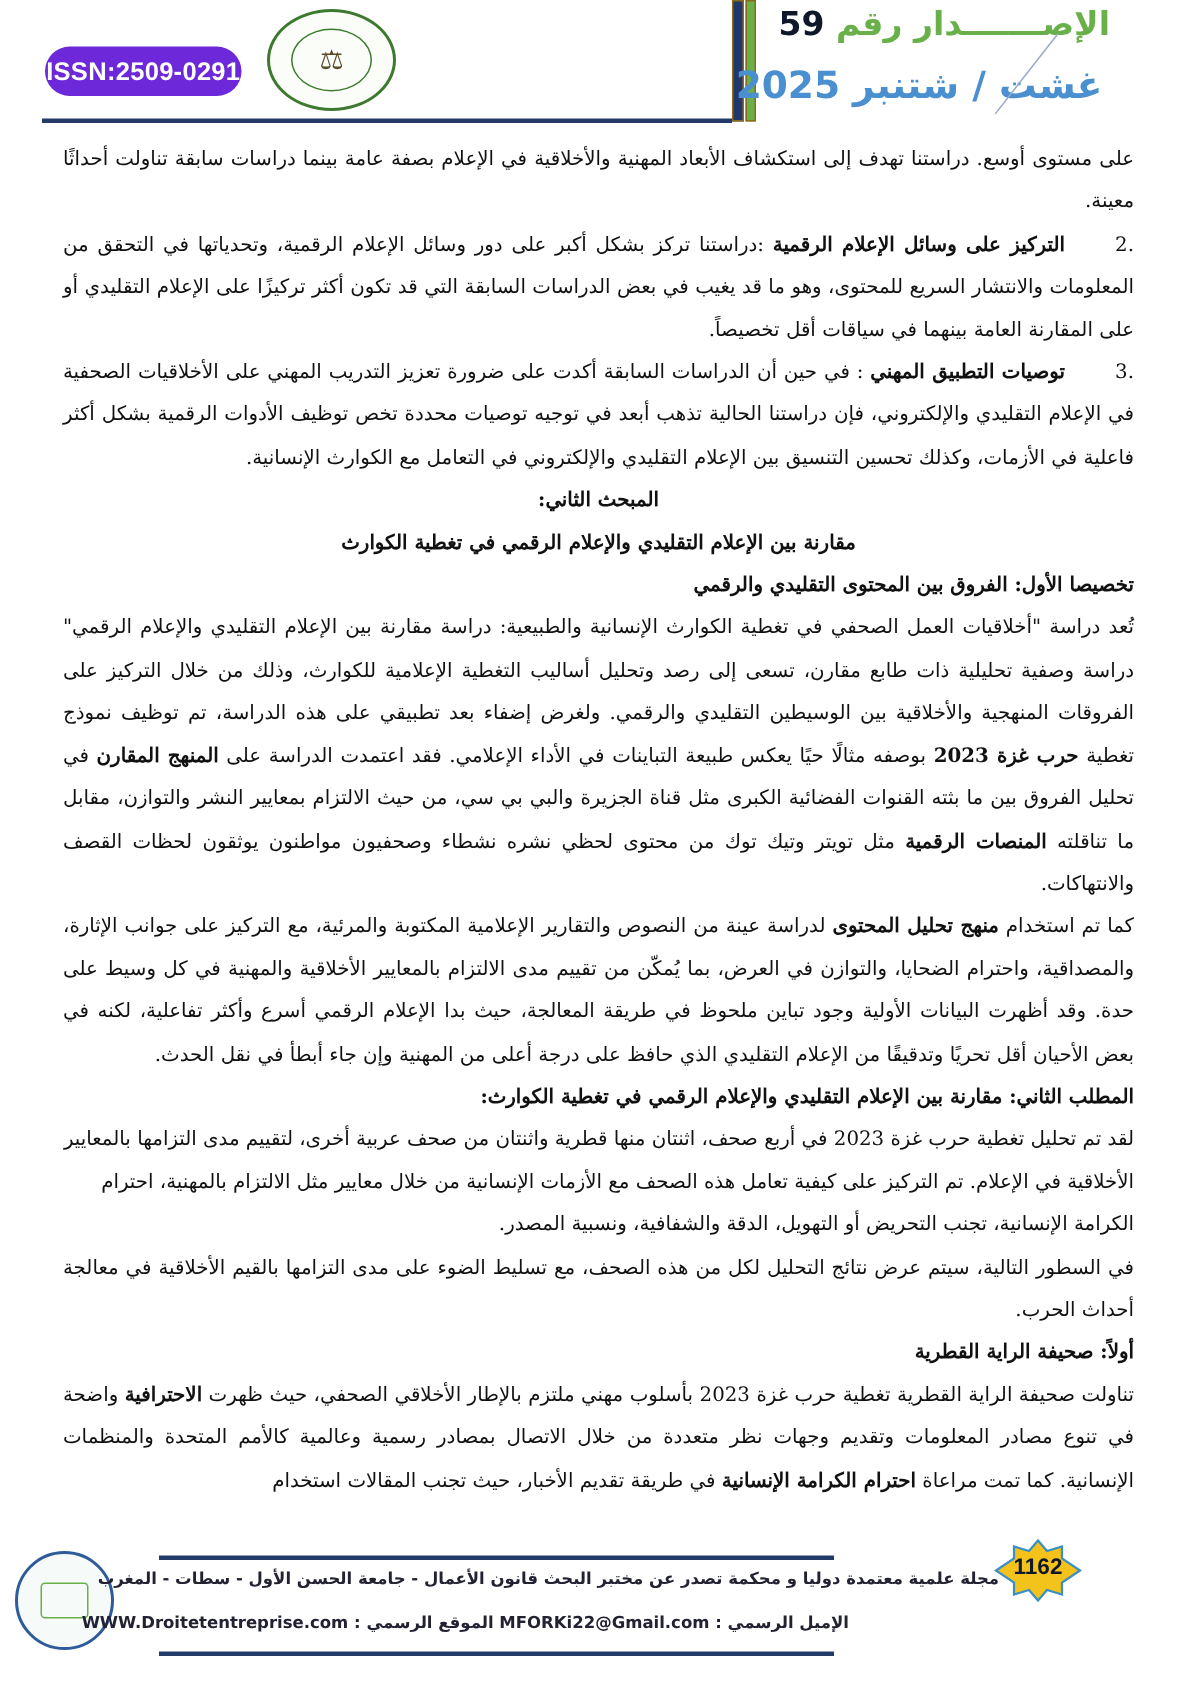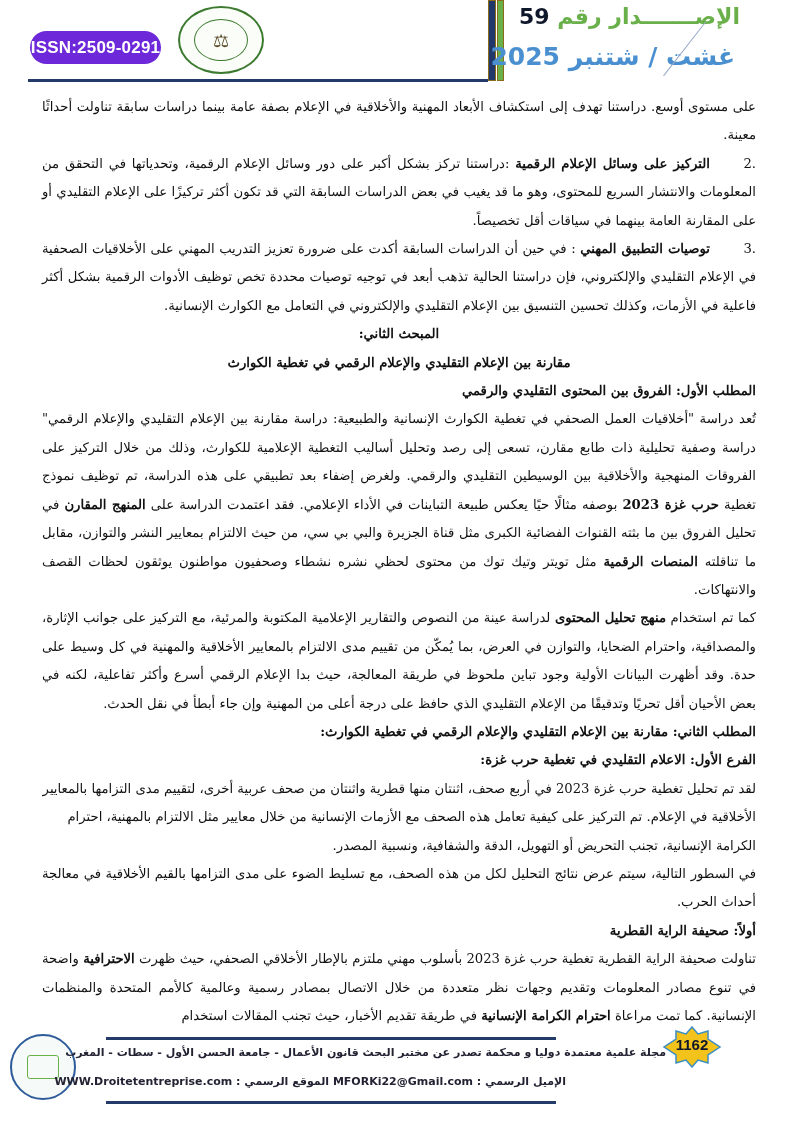--- a/index.html
+++ b/index.html
@@ -75,32 +75,31 @@
     <span class="num">.2</span><b>التركيز على وسائل الإعلام الرقمية</b><span> :دراستنا تركز بشكل أكبر على دور وسائل الإعلام الرقمية، وتحدياتها في التحقق من المعلومات والانتشار السريع للمحتوى، وهو ما قد يغيب في بعض الدراسات السابقة التي قد تكون أكثر تركيزًا على الإعلام التقليدي أو على المقارنة العامة بينهما في سياقات أقل تخصيصاً.</span>
   </p>
 
   <p class="num-item">
     <span class="num">.3</span><b>توصيات التطبيق المهني</b><span> : في حين أن الدراسات السابقة أكدت على ضرورة تعزيز التدريب المهني على الأخلاقيات الصحفية في الإعلام التقليدي والإلكتروني، فإن دراستنا الحالية تذهب أبعد في توجيه توصيات محددة تخص توظيف الأدوات الرقمية بشكل أكثر فاعلية في الأزمات، وكذلك تحسين التنسيق بين الإعلام التقليدي والإلكتروني في التعامل مع الكوارث الإنسانية.</span>
   </p>
 
   <p class="center-h">المبحث الثاني:</p>
   <p class="center-h">مقارنة بين الإعلام التقليدي والإعلام الرقمي في تغطية الكوارث</p>
 
-  <p class="subhead">المطلب الأول: الفروق بين المحتوى التقليدي والرقمي</p>
+  <p class="subhead">تخصيصا الأول: الفروق بين المحتوى التقليدي والرقمي</p>
 
   <p>
     <span>تُعد دراسة "أخلاقيات العمل الصحفي في تغطية الكوارث الإنسانية والطبيعية: دراسة مقارنة بين الإعلام التقليدي والإعلام الرقمي" دراسة وصفية تحليلية ذات طابع مقارن، تسعى إلى رصد وتحليل أساليب التغطية الإعلامية للكوارث، وذلك من خلال التركيز على الفروقات المنهجية والأخلاقية بين الوسيطين التقليدي والرقمي. ولغرض إضفاء بعد تطبيقي على هذه الدراسة، تم توظيف نموذج تغطية </span><b>حرب غزة 2023</b><span> بوصفه مثالًا حيًا يعكس طبيعة التباينات في الأداء الإعلامي. فقد اعتمدت الدراسة على </span><b>المنهج المقارن</b><span> في تحليل الفروق بين ما بثته القنوات الفضائية الكبرى مثل قناة الجزيرة والبي بي سي، من حيث الالتزام بمعايير النشر والتوازن، مقابل ما تناقلته </span><b>المنصات الرقمية</b><span> مثل تويتر وتيك توك من محتوى لحظي نشره نشطاء وصحفيون مواطنون يوثقون لحظات القصف والانتهاكات.</span>
   </p>
 
   <p>
     <span>كما تم استخدام </span><b>منهج تحليل المحتوى</b><span> لدراسة عينة من النصوص والتقارير الإعلامية المكتوبة والمرئية، مع التركيز على جوانب الإثارة، والمصداقية، واحترام الضحايا، والتوازن في العرض، بما يُمكّن من تقييم مدى الالتزام بالمعايير الأخلاقية والمهنية في كل وسيط على حدة. وقد أظهرت البيانات الأولية وجود تباين ملحوظ في طريقة المعالجة، حيث بدا الإعلام الرقمي أسرع وأكثر تفاعلية، لكنه في بعض الأحيان أقل تحريًا وتدقيقًا من الإعلام التقليدي الذي حافظ على درجة أعلى من المهنية وإن جاء أبطأ في نقل الحدث.</span>
   </p>
 
   <p class="subhead">المطلب الثاني: مقارنة بين الإعلام التقليدي والإعلام الرقمي في تغطية الكوارث:</p>
-  <p class="subhead">الفرع الأول: الاعلام التقليدي في تغطية حرب غزة:</p>
 
   <p style="text-align:right;">لقد تم تحليل تغطية حرب غزة 2023 في أربع صحف، اثنتان منها قطرية واثنتان من صحف عربية أخرى، لتقييم مدى التزامها بالمعايير الأخلاقية في الإعلام. تم التركيز على كيفية تعامل هذه الصحف مع الأزمات الإنسانية من خلال معايير مثل الالتزام بالمهنية، احترام الكرامة الإنسانية، تجنب التحريض أو التهويل، الدقة والشفافية، ونسبية المصدر.</p>
   <p>في السطور التالية، سيتم عرض نتائج التحليل لكل من هذه الصحف، مع تسليط الضوء على مدى التزامها بالقيم الأخلاقية في معالجة أحداث الحرب.</p>
 
   <p class="subhead">أولاً: صحيفة الراية القطرية</p>
 
   <p>
     <span>تناولت صحيفة الراية القطرية تغطية حرب غزة 2023 بأسلوب مهني ملتزم بالإطار الأخلاقي الصحفي، حيث ظهرت </span><b>الاحترافية</b><span> واضحة في تنوع مصادر المعلومات وتقديم وجهات نظر متعددة من خلال الاتصال بمصادر رسمية وعالمية كالأمم المتحدة والمنظمات الإنسانية. كما تمت مراعاة </span><b>احترام الكرامة الإنسانية</b><span> في طريقة تقديم الأخبار، حيث تجنب المقالات استخدام</span>
   </p>
 </div>

